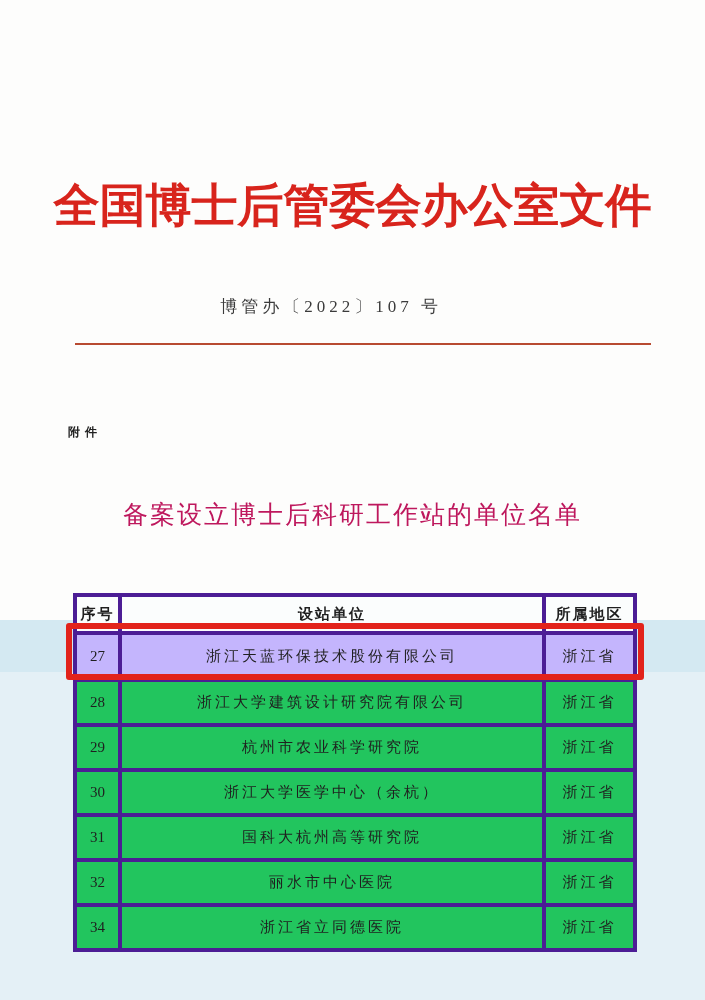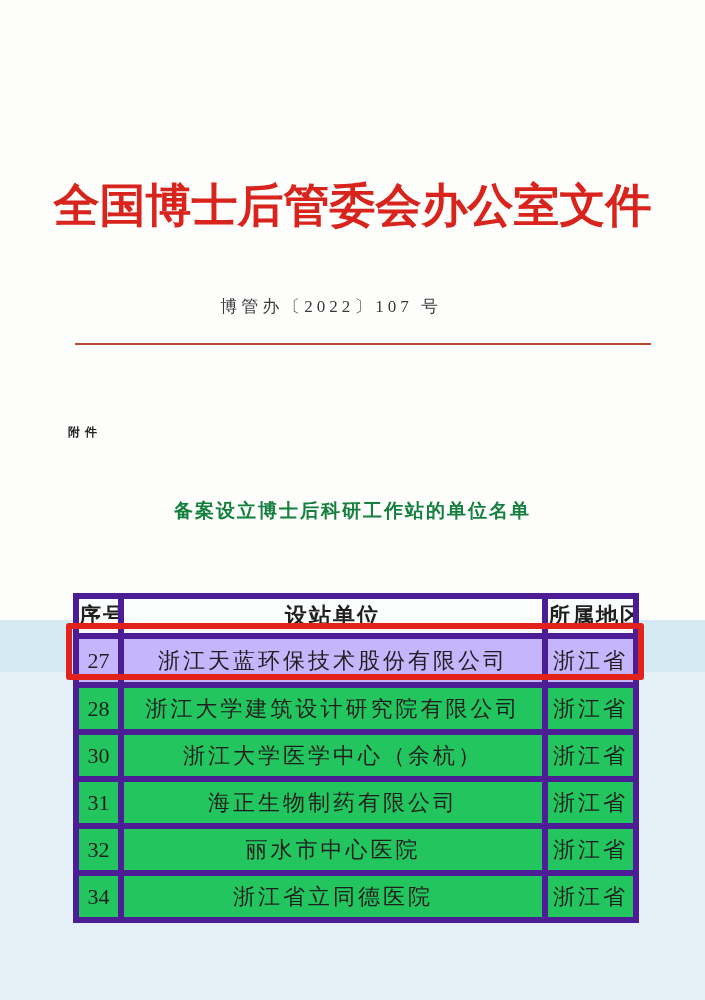--- a/index.html
+++ b/index.html
@@ -35,31 +35,31 @@
     background:#b84a31;
   }
   .attachment {
     position:absolute; left:68px; top:424px;
     font-size:12px; font-weight:bold; color:#222222;
     letter-spacing:5px;
     font-family:"Liberation Sans","DejaVu Sans",sans-serif;
   }
   .section-title {
     position:absolute; left:0; top:498px; width:705px;
-    text-align:center; font-size:19px; font-weight:bold;
-    color:#15803d; letter-spacing:2px; white-space:nowrap;
+    text-align:center; font-size:25px; font-weight:normal;
+    color:#be185d; letter-spacing:2px; white-space:nowrap;
   }
   table.units {
     position:absolute; left:73px; top:593px; width:560px;
     border-collapse:collapse; table-layout:fixed;
     border:2px solid #333333;
   }
   table.units th, table.units td {
-    border:6px solid #4c1d95; text-align:center;
-    font-size:22px; color:#1f1f1f; padding:0;
+    border:4px solid #4c1d95; text-align:center;
+    font-size:15px; color:#1f1f1f; padding:0;
     overflow:hidden; white-space:nowrap;
   }
   table.units thead th {
     height:34px; font-weight:bold; background:#fbfdfd; letter-spacing:2px;
   }
   table.units tbody td {
     height:41px; background:#22c55e; letter-spacing:3px;
   }
   table.units tbody tr.hl td {
     height:43px; background:#c4b5fd;
@@ -111,27 +111,32 @@
           <td class="c-no">27</td>
           <td class="c-unit">浙江天蓝环保技术股份有限公司</td>
           <td class="c-region">浙江省</td>
         </tr>
         <tr>
           <td class="c-no">28</td>
           <td class="c-unit">浙江大学建筑设计研究院有限公司</td>
           <td class="c-region">浙江省</td>
         </tr>
         <tr>
+          <td class="c-no">29</td>
+          <td class="c-unit">杭州市农业科学研究院</td>
+          <td class="c-region">浙江省</td>
+        </tr>
+        <tr>
           <td class="c-no">30</td>
           <td class="c-unit">浙江大学医学中心（余杭）</td>
           <td class="c-region">浙江省</td>
         </tr>
         <tr>
           <td class="c-no">31</td>
-          <td class="c-unit">海正生物制药有限公司</td>
+          <td class="c-unit">国科大杭州高等研究院</td>
           <td class="c-region">浙江省</td>
         </tr>
         <tr>
           <td class="c-no">32</td>
           <td class="c-unit">丽水市中心医院</td>
           <td class="c-region">浙江省</td>
         </tr>
         <tr>
           <td class="c-no">34</td>
           <td class="c-unit">浙江省立同德医院</td>

